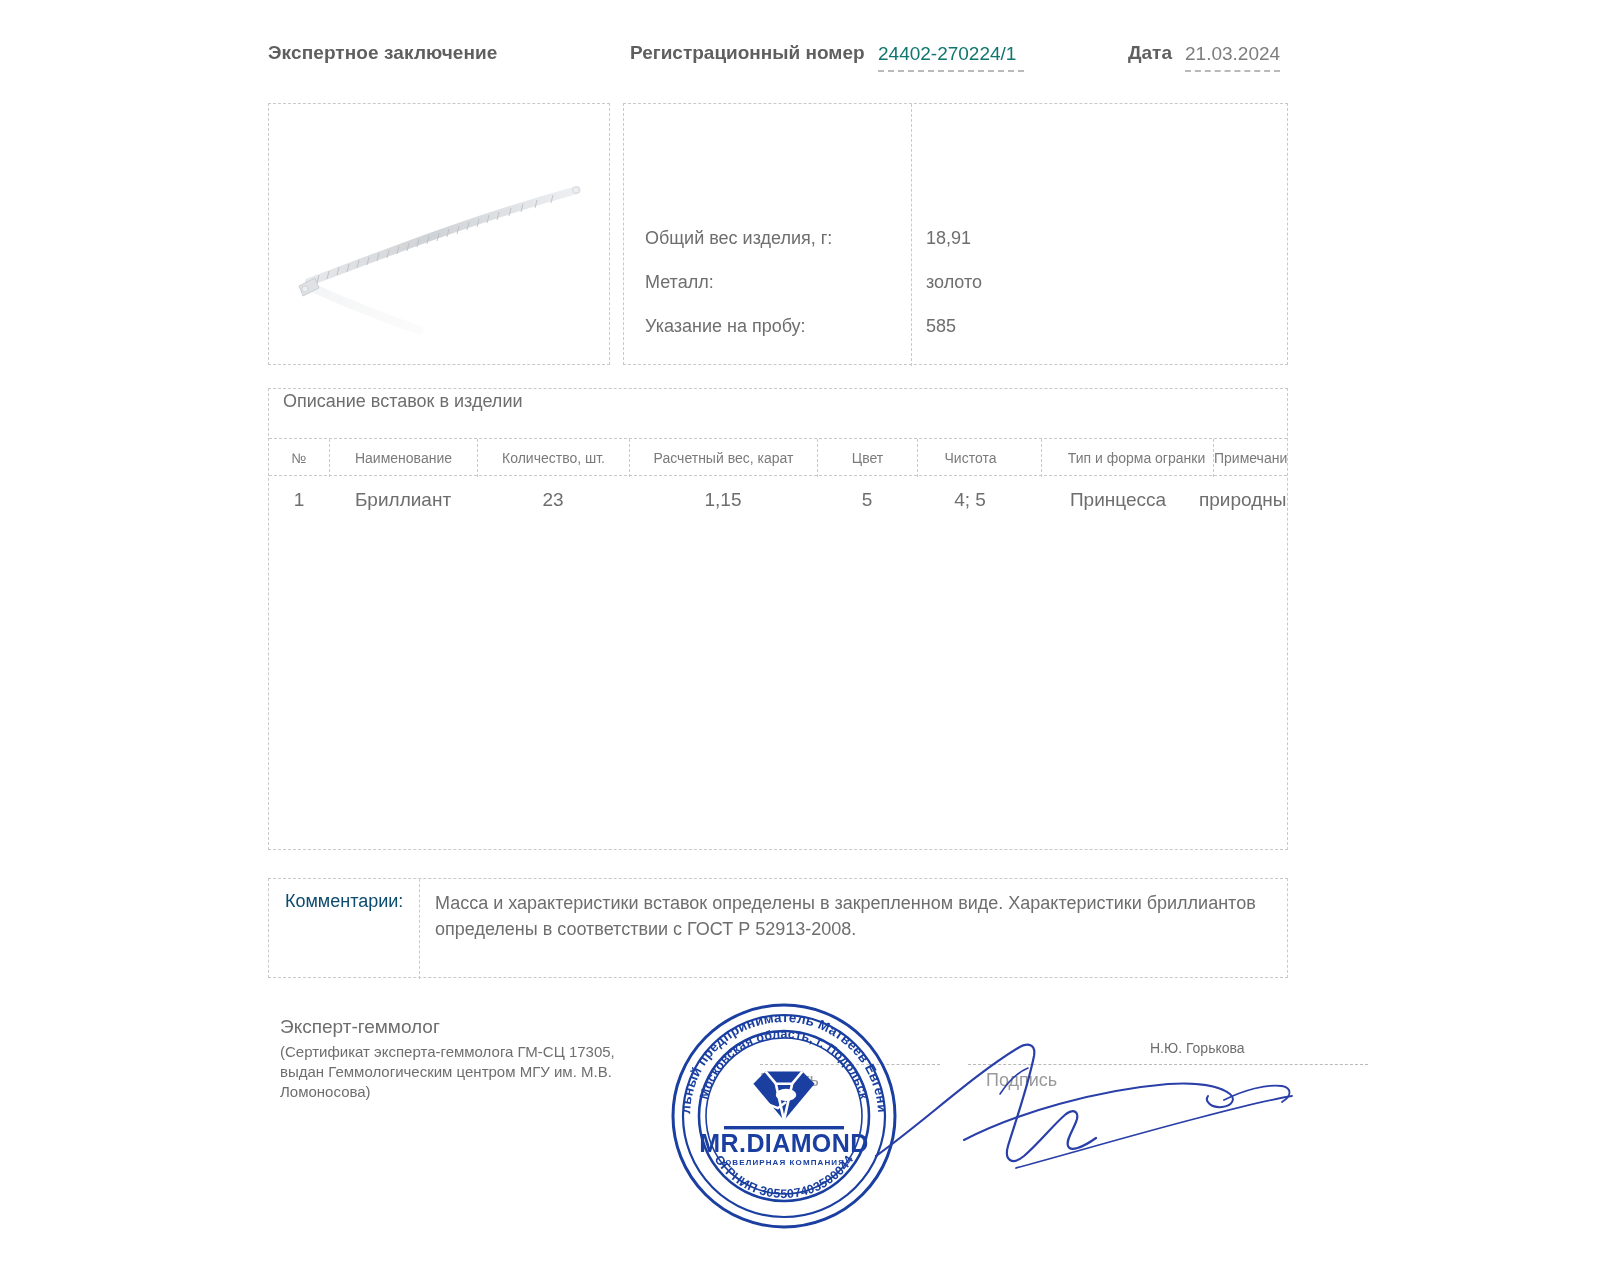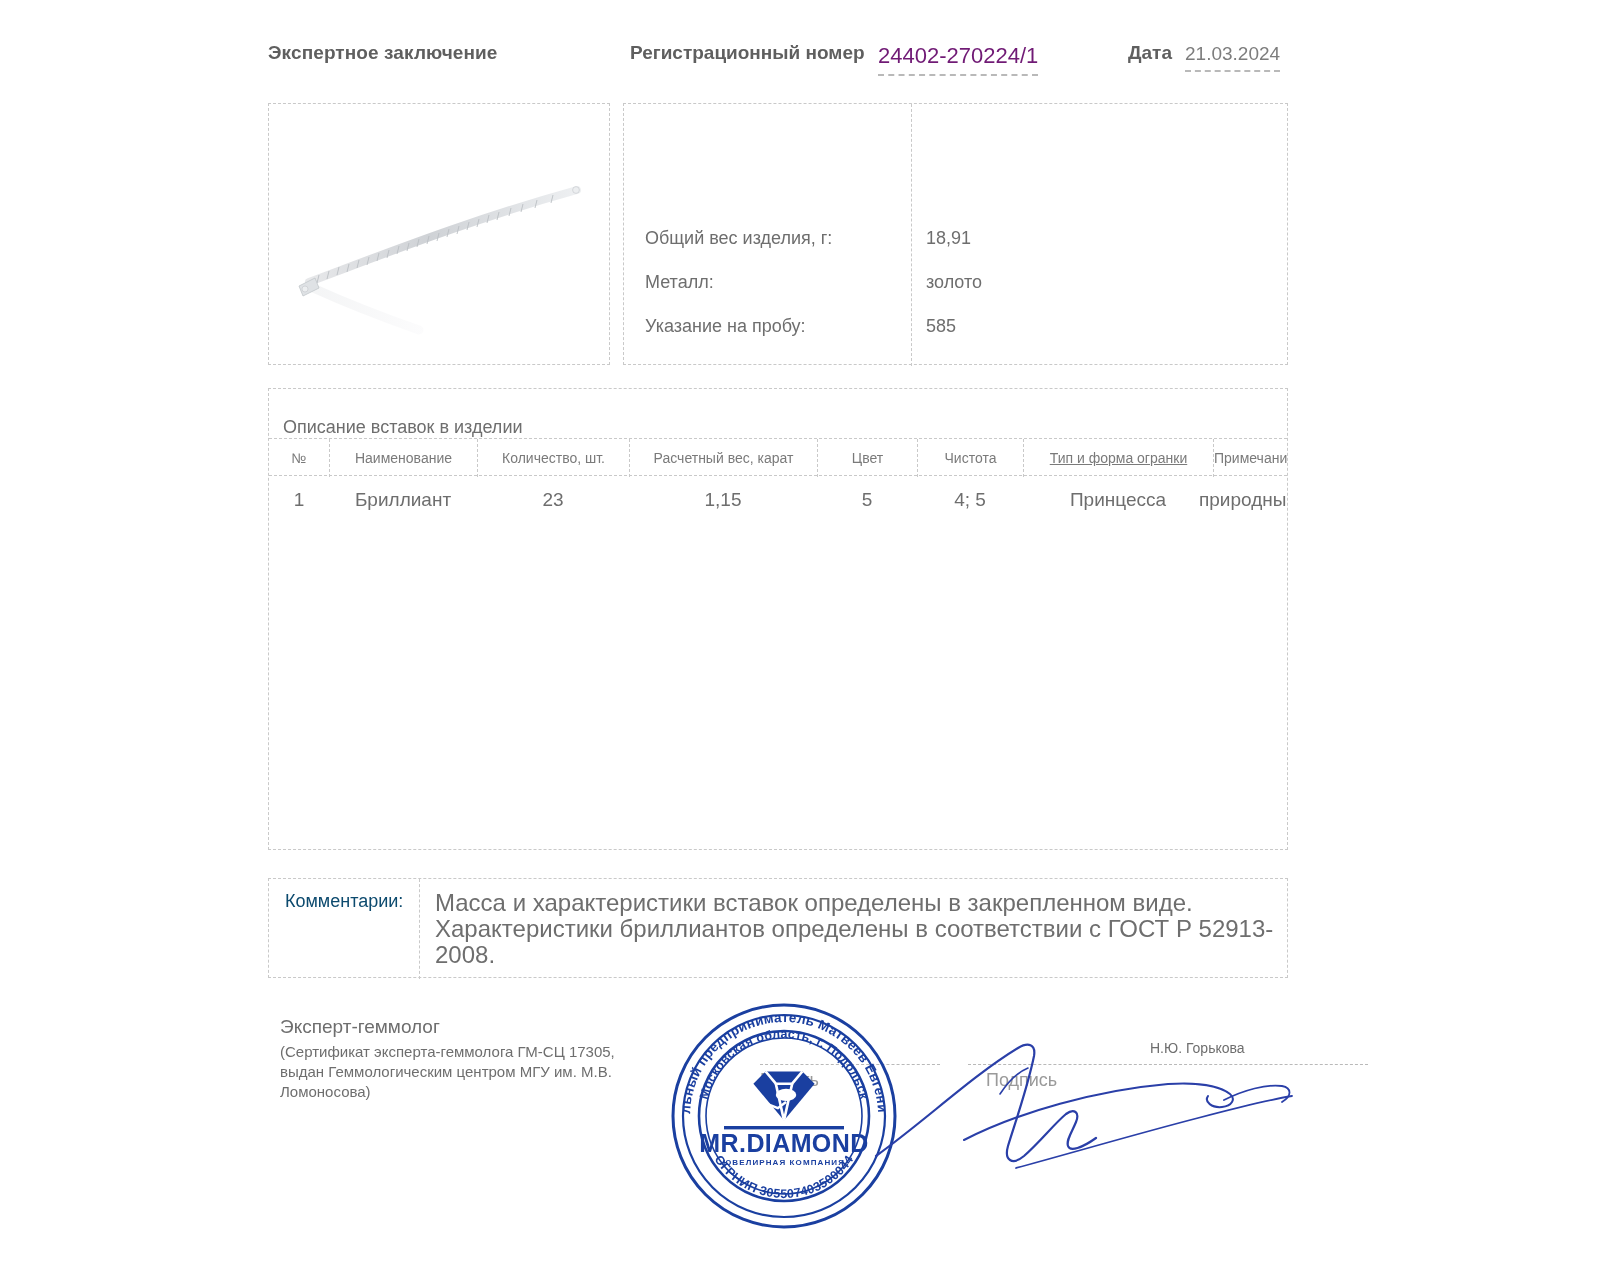--- a/index.html
+++ b/index.html
@@ -10,57 +10,57 @@
     color:#6e6e6e;
     -webkit-font-smoothing:antialiased;
     overflow:hidden;
   }
   .page{position:relative;width:1600px;height:1280px;}
 
   
   .header{position:absolute;left:268px;top:38px;width:1020px;height:38px;}
   .hdr-title{position:absolute;left:0;top:4px;font-size:19px;font-weight:bold;color:#5f5f5f;letter-spacing:.1px;}
   .hdr-reg-label{position:absolute;left:362px;top:4px;font-size:19px;font-weight:bold;color:#5f5f5f;}
-  .hdr-reg-value{position:absolute;left:610px;top:5px;font-size:22px;color:#701a75;
+  .hdr-reg-value{position:absolute;left:610px;top:5px;font-size:19px;color:#0f766e;
      border-bottom:2px dashed #b9b9b9;padding-bottom:5px;min-width:146px;}
   .hdr-date-label{position:absolute;left:860px;top:4px;font-size:19px;font-weight:bold;color:#5f5f5f;}
   .hdr-date-value{position:absolute;left:917px;top:5px;font-size:19px;color:#7d7d7d;
      border-bottom:2px dashed #b9b9b9;padding-bottom:5px;}
 
   
   .photo-box{position:absolute;left:268px;top:103px;width:342px;height:262px;
      border:1px dashed #c9c9c9;box-sizing:border-box;overflow:hidden;}
   .bracelet{position:absolute;left:0;top:0;width:342px;height:262px;}
 
   .desc-box{position:absolute;left:623px;top:103px;width:665px;height:262px;
      border:1px dashed #c9c9c9;box-sizing:border-box;}
   .desc-split{position:absolute;left:287px;top:0;width:0;height:262px;border-left:1px dashed #c9c9c9;}
   .desc-row{position:absolute;left:0;width:665px;height:34px;}
   .desc-label{position:absolute;left:21px;top:0;font-size:18px;color:#6e6e6e;white-space:nowrap;}
   .desc-value{position:absolute;left:302px;top:0;font-size:18px;color:#6e6e6e;white-space:nowrap;}
 
   
   .ins-box{position:absolute;left:268px;top:388px;width:1020px;height:462px;
      border:1px dashed #c9c9c9;box-sizing:border-box;}
-  .ins-title{position:absolute;left:14px;top:28px;font-size:18px;color:#6e6e6e;}
+  .ins-title{position:absolute;left:14px;top:2px;font-size:18px;color:#6e6e6e;}
   .ins-head{position:absolute;left:0;top:49px;width:1018px;height:38px;
      border-top:1px dashed #c9c9c9;border-bottom:1px dashed #c9c9c9;box-sizing:border-box;}
   .th{position:absolute;top:0;height:38px;line-height:38px;font-size:14px;color:#7a7a7a;
      text-align:center;box-sizing:border-box;overflow:hidden;white-space:nowrap;}
   .th+.th{border-left:1px dashed #c9c9c9;}
   .ins-row{position:absolute;left:0;top:87px;width:1018px;height:48px;}
   .td{position:absolute;top:0;height:48px;line-height:48px;font-size:19px;color:#6e6e6e;
      text-align:center;box-sizing:border-box;overflow:hidden;white-space:nowrap;}
 
   
   .cmt-box{position:absolute;left:268px;top:878px;width:1020px;height:100px;
      border:1px dashed #c9c9c9;box-sizing:border-box;}
   .cmt-split{position:absolute;left:150px;top:0;height:100px;border-left:1px dashed #c9c9c9;}
   .cmt-label{position:absolute;left:16px;top:12px;font-size:18px;color:#0c4a6e;}
-  .cmt-text{position:absolute;left:166px;top:11px;width:840px;font-size:24px;line-height:26px;color:#6e6e6e;}
+  .cmt-text{position:absolute;left:166px;top:11px;width:840px;font-size:18px;line-height:26px;color:#6e6e6e;}
 
   
   .footer{position:absolute;left:268px;top:1008px;width:1020px;height:240px;}
   .exp-title{position:absolute;left:12px;top:8px;font-size:19px;color:#6e6e6e;}
   .exp-cert{position:absolute;left:12px;top:34px;width:350px;font-size:15px;line-height:20px;color:#6e6e6e;}
 
   .seal-slot{position:absolute;left:492px;top:56px;width:180px;height:2px;border-top:1px dashed #b9b9b9;}
   .seal-word{position:absolute;left:492px;top:62px;font-size:18px;color:#9a9a9a;}
   .sign-slot{position:absolute;left:700px;top:56px;width:400px;height:2px;border-top:1px dashed #b9b9b9;}
   .sign-word{position:absolute;left:718px;top:62px;font-size:18px;color:#9a9a9a;}
@@ -152,21 +152,21 @@
   <div class="ins-box">
     <div class="ins-title">Описание вставок в изделии</div>
 
     <div class="ins-head">
       <div class="th" style="left:0px;width:60px;">№</div>
       <div class="th" style="left:60px;width:148px;">Наименование</div>
       <div class="th" style="left:208px;width:152px;">Количество, шт.</div>
       <div class="th" style="left:360px;width:188px;">Расчетный вес, карат</div>
       <div class="th" style="left:548px;width:100px;">Цвет</div>
       <div class="th" style="left:648px;width:106px;">Чистота</div>
-      <div class="th" style="left:754px;width:190px;text-decoration:underline;">Тип и форма огранки</div>
+      <div class="th" style="left:772px;width:190px;">Тип и форма огранки</div>
       <div class="th" style="left:944px;width:74px;">Примечание</div>
     </div>
 
     <div class="ins-row">
       <div class="td" style="left:0px;width:60px;">1</div>
       <div class="td" style="left:60px;width:148px;">Бриллиант</div>
       <div class="td" style="left:208px;width:152px;">23</div>
       <div class="td" style="left:360px;width:188px;">1,15</div>
       <div class="td" style="left:548px;width:100px;">5</div>
       <div class="td" style="left:648px;width:106px;">4; 5</div>

